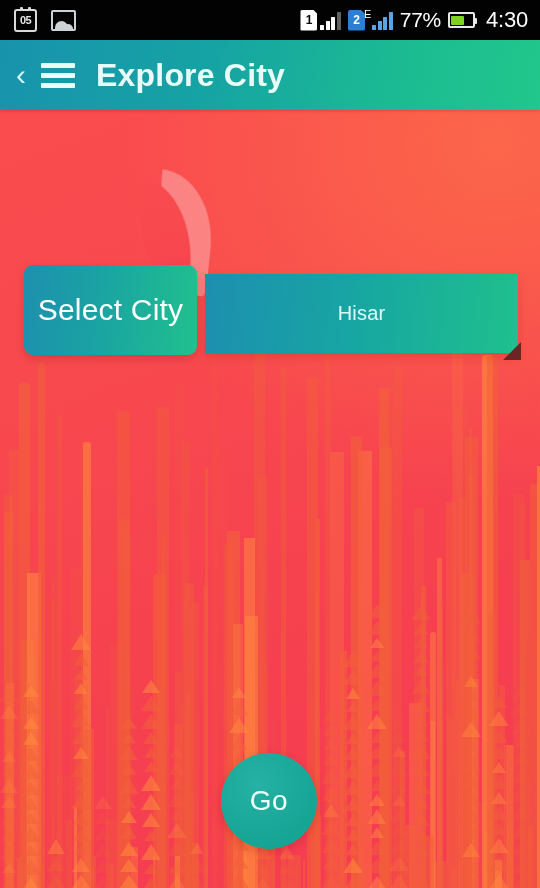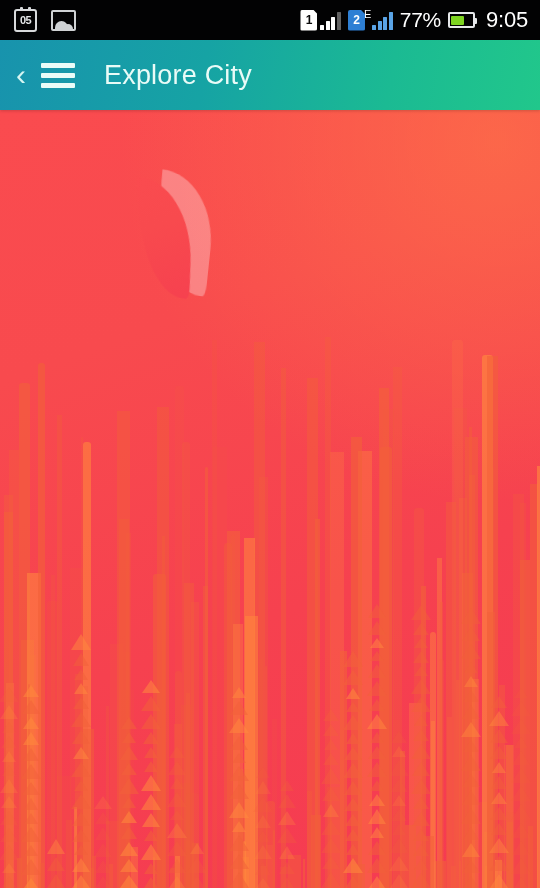--- a/index.html
+++ b/index.html
@@ -82,21 +82,21 @@
   .back-chevron{
     width:26px; height:44px; display:flex; align-items:center; justify-content:center;
     color:#d6f6f2; font-size:30px; line-height:1; font-weight:300;
   }
   .hamburger{
     width:44px; height:34px; display:flex; flex-direction:column;
     justify-content:center; gap:5px; padding:0 5px; margin-left:2px;
   }
   .hamburger span{ display:block; height:5px; background:#eafcf8; border-radius:1px; }
   .appbar-title{
-    margin-left:24px; color:#e9fbf7; font-size:27px; font-weight:400; letter-spacing:.2px;
+    margin-left:16px; color:#e9fbf7; font-size:32px; font-weight:700; letter-spacing:.2px;
   }
 
   
   .content{
     position:absolute; top:110px; left:0; width:540px; height:778px;
     overflow:hidden;
     background:
       radial-gradient(120% 80% at 92% 4%, rgba(255,126,70,.55) 0%, rgba(255,126,70,0) 58%),
       linear-gradient(160deg,#fa4b4f 0%,#f84a4e 28%,#f6414f 62%,#f53a52 100%);
   }
@@ -193,21 +193,21 @@
             <i class="b2"></i>
             <i class="b3"></i>
             <i class="b4"></i>
         </div>
       </div>
 
       <span class="batt-pct">77%</span>
       <div class="battery">
         <span class="lvl" style="width: 64%;"></span>
       </div>
-      <span class="clock">9:05</span>
+      <span class="clock">4:30</span>
     </div>
   </div>
 
   <div class="appbar">
     <div class="back-chevron">‹</div>
     <div class="hamburger">
       <span></span>
         <span></span>
         <span></span>
     </div>
@@ -631,15 +631,23 @@
           <span class="tri" style="border-left-width: 9.50123px; border-right-width: 9.50123px; border-bottom: 14.3px solid rgb(255, 138, 61); opacity: 0.25;"></span>
           <span class="tri" style="border-left-width: 7.89177px; border-right-width: 7.89177px; border-bottom: 11.8px solid rgb(242, 96, 58); opacity: 0.25;"></span>
           <span class="tri" style="border-left-width: 7.53812px; border-right-width: 7.53812px; border-bottom: 11.3px solid rgb(255, 138, 61); opacity: 0.25;"></span>
           <span class="tri" style="border-left-width: 8.05339px; border-right-width: 8.05339px; border-bottom: 12.1px solid rgb(242, 96, 58); opacity: 0.25;"></span>
           <span class="tri" style="border-left-width: 7.34752px; border-right-width: 7.34752px; border-bottom: 11px solid rgb(242, 96, 58); opacity: 0.25;"></span>
           <span class="tri" style="border-left-width: 9.39612px; border-right-width: 9.39612px; border-bottom: 14.1px solid rgb(255, 138, 61); opacity: 0.25;"></span>
           <span class="tri" style="border-left-width: 10.2702px; border-right-width: 10.2702px; border-bottom: 15.4px solid rgb(242, 96, 58); opacity: 0.25;"></span>
         </div>
       </div>
 
-
+    <div class="select-row">
+      <div class="select-label">Select City</div>
+      <div class="spinner-wrap">
+        <div class="spinner">Hisar</div>
+        <div class="spinner-caret"></div>
+      </div>
+    </div>
+
+    <div class="go-btn">Go</div>
   </div>
 </div>
 
 </body></html>

